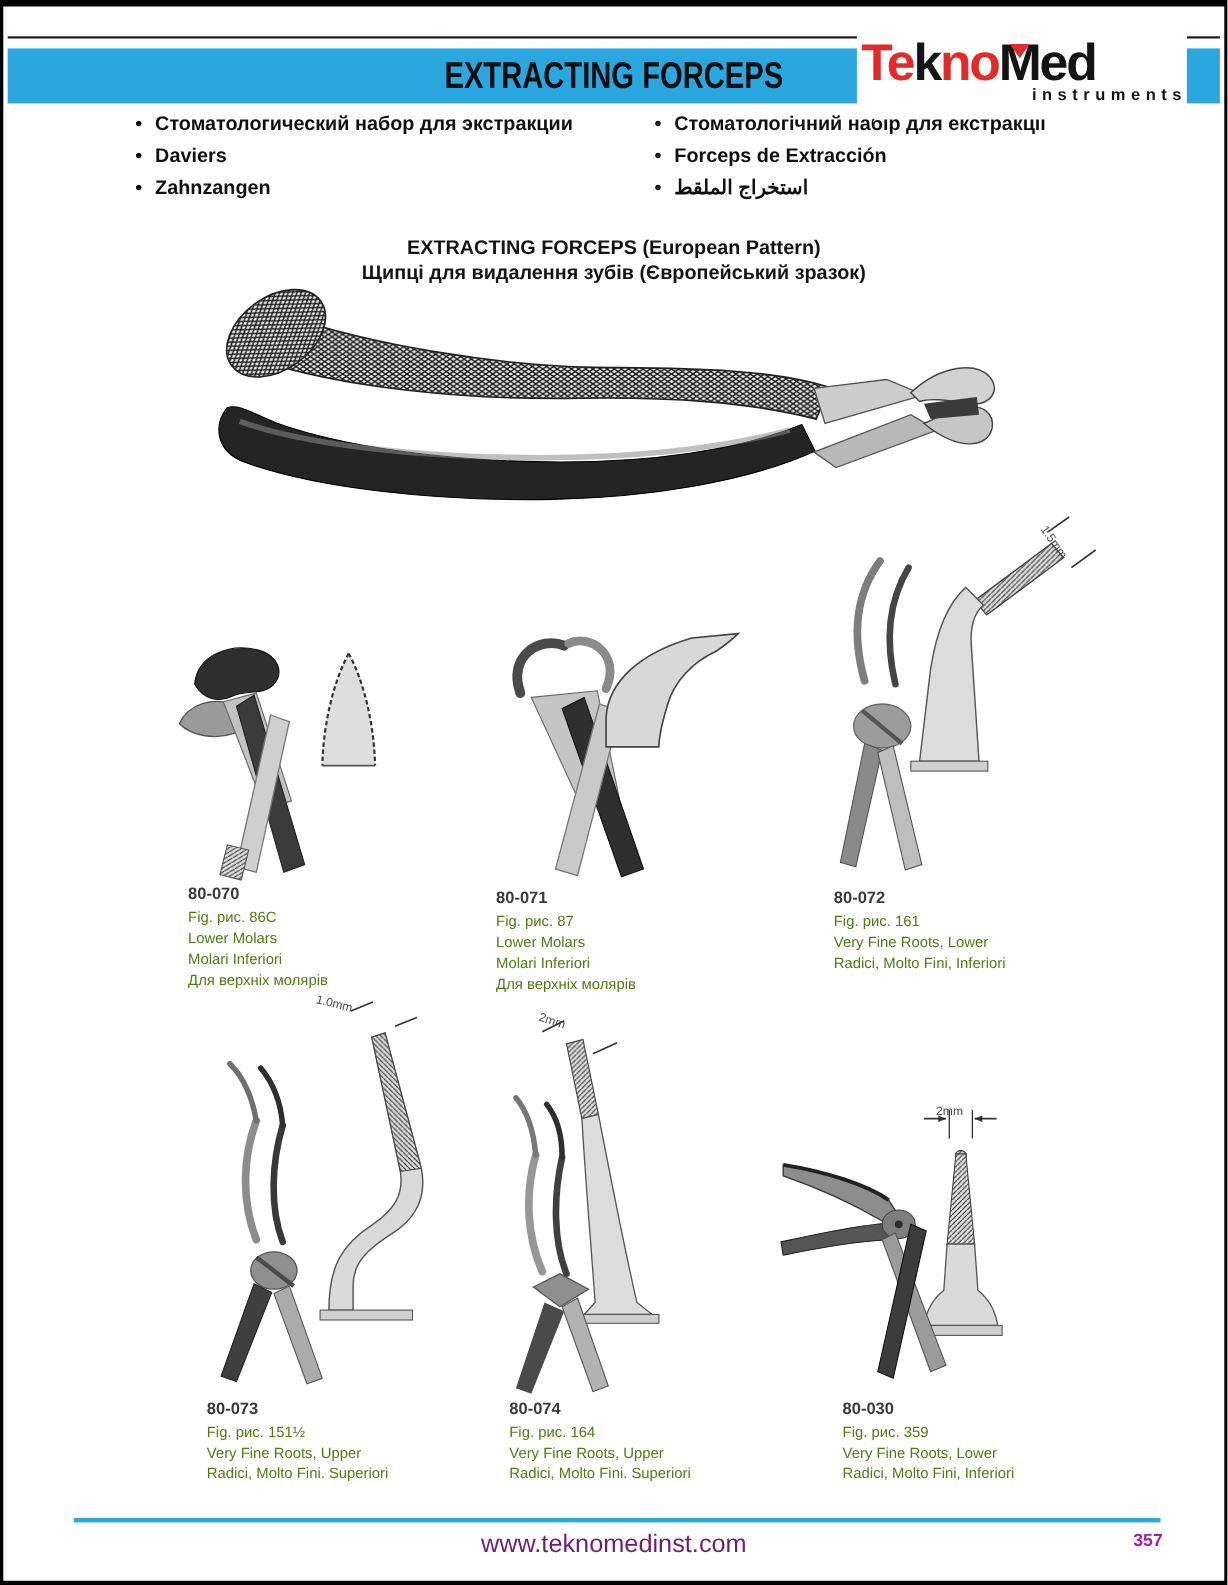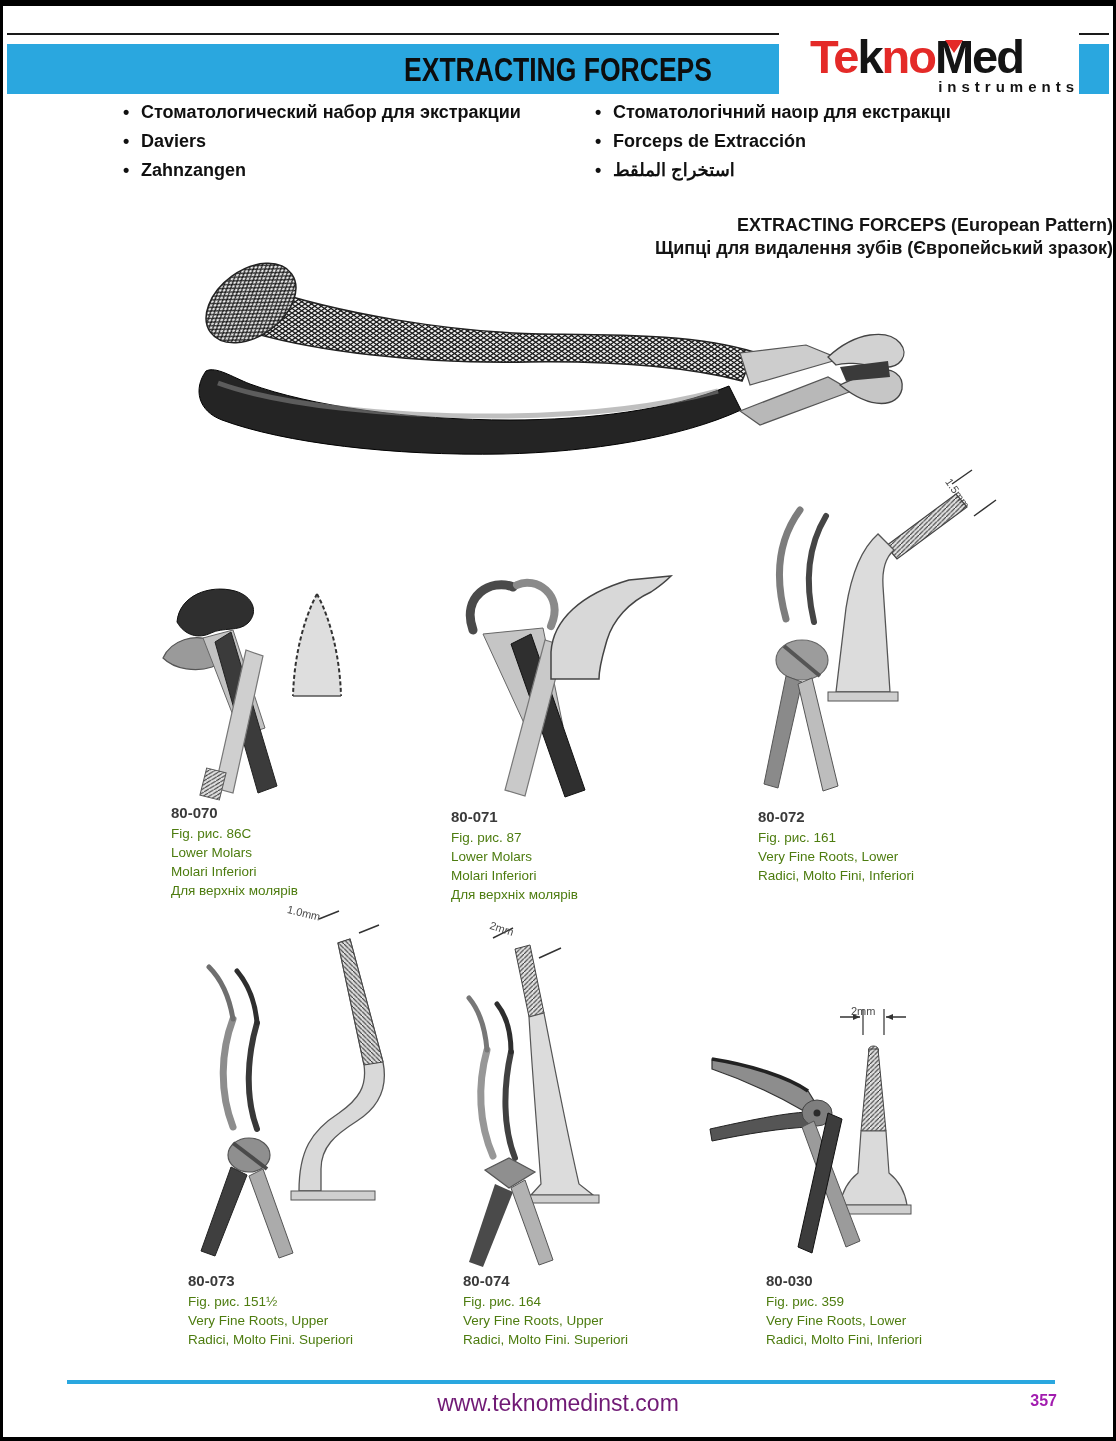--- a/index.html
+++ b/index.html
@@ -12,36 +12,36 @@
   .abs{position:absolute;}
   
   .top-rule{position:absolute;top:27px;left:4px;right:4px;height:2px;background:#1a1a1a;}
   .banner{position:absolute;top:38px;left:4px;right:4px;height:50px;background:var(--banner_blue,#2aa7df);}
   .banner-title{
     position:absolute;top:44px;left:0;width:100%;text-align:center;
     font-size:34px;font-weight:bold;letter-spacing:0px;color:#0d0d0d;
     transform:scaleX(0.78);transform-origin:50% 50%;white-space:nowrap;
   }
   .logo-box{position:absolute;top:24px;left:776px;width:300px;height:78px;background:#ffffff;z-index:3;padding-top:4px;box-sizing:border-box;}
-  .logo-line{font-size:47px;line-height:46px;font-weight:bold;letter-spacing:-2px;white-space:nowrap;padding-left:31px;}
+  .logo-line{font-size:47px;line-height:46px;font-weight:bold;letter-spacing:-2px;white-space:nowrap;padding-left:4px;}
   .lg-red{color:var(--logo_red,#e42a28);}
   .lg-blk{color:#141414;}
   .m-wrap{position:relative;display:inline-block;color:#141414;}
   .m-tri{position:absolute;top:6px;left:50%;margin-left:-9px;width:0;height:0;
     border-left:9px solid transparent;border-right:9px solid transparent;
     border-top:13px solid var(--logo_red,#e42a28);}
   .logo-tag{font-size:15px;font-weight:bold;letter-spacing:5px;color:#141414;text-align:right;padding-right:0;margin-top:-2px;}
   
   .bullets{position:absolute;top:96px;width:470px;}
   .bullets.left{left:120px;}
   .bullets.right{left:592px;}
   .b-item{display:flex;align-items:flex-start;margin-bottom:9px;font-size:18px;font-weight:bold;color:#101010;line-height:20px;}
   .b-dot{width:18px;flex:0 0 18px;font-size:18px;}
   
-  .sec-title{position:absolute;top:208px;left:0;width:100%;text-align:right;font-weight:bold;font-size:18px;line-height:23px;color:#141414;}
+  .sec-title{position:absolute;top:208px;left:0;width:100%;text-align:center;font-weight:bold;font-size:18px;line-height:23px;color:#141414;}
   
   .label{position:absolute;width:260px;}
   .label .code{font-size:15px;font-weight:bold;color:#3a3a3a;margin-bottom:3px;}
   .label .lline{font-size:13.5px;color:#4d7c0f;line-height:19px;}
   
   .dim{position:absolute;font-size:11px;color:#4a4a4a;white-space:nowrap;transform-origin:left top;}
   
   .foot-rule{position:absolute;top:1374px;left:64px;width:988px;height:4px;background:var(--rule_blue,#2aa7df);}
   .foot-site{position:absolute;top:1384px;left:0;width:100%;text-align:center;font-size:23px;color:#701a75;}
   .foot-page{position:absolute;top:1386px;right:56px;font-size:16px;font-weight:bold;color:#a21caf;}

